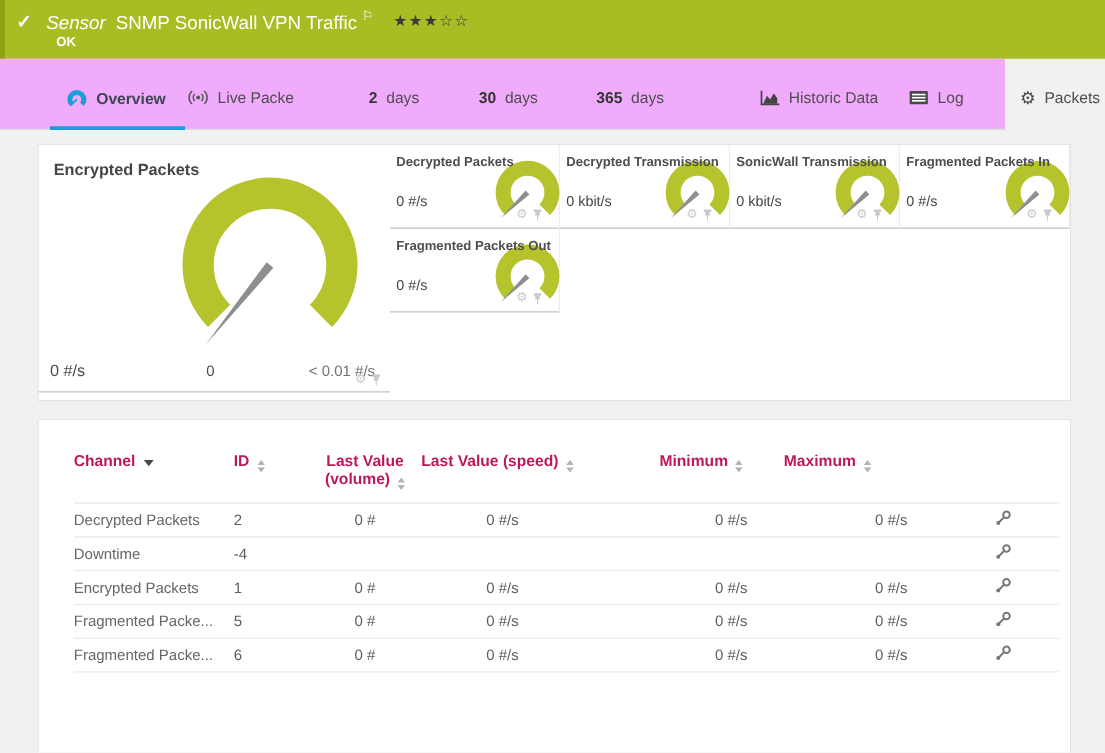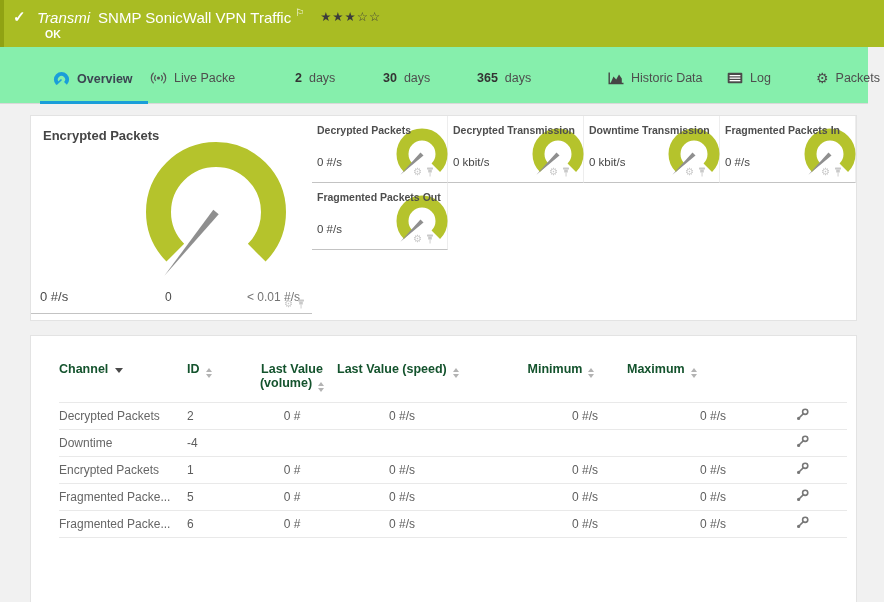--- a/index.html
+++ b/index.html
@@ -12,21 +12,21 @@
   .titlebar{position:absolute;left:0;top:0;width:884px;height:47px;background:#a9bc23}
   .titlebar .edge{position:absolute;left:0;top:0;width:4px;height:47px;background:#90a213}
   .check{position:absolute;left:13px;top:8px;color:#fff;font-size:15px;font-weight:bold}
   .tline{position:absolute;left:37px;top:7px;color:#fff;font-size:15px;white-space:nowrap}
   .kind{font-style:italic;margin-right:8px}
   .flag{font-size:10px;vertical-align:7px;margin-left:4px;color:#fff}
   .stars{color:#3c3c3c;font-size:12.5px;margin-left:16px;letter-spacing:1px;vertical-align:2px;cursor:pointer}
   .status-ok{position:absolute;left:45px;top:28px;color:#fff;font-size:10.5px;font-weight:bold}
 
   
-  .tabbar{position:absolute;left:0;top:47px;width:868px;height:56px;background:#86efac;border-bottom:1px solid #d9d9d9}
+  .tabbar{position:absolute;left:0;top:47px;width:804px;height:56px;background:#f0abfc;border-bottom:1px solid #d9d9d9}
   .tab{position:absolute;top:24px;display:flex;align-items:center;gap:7px;font-size:12.5px;color:#4e4e4e;cursor:pointer;white-space:nowrap}
   .tab .num{font-weight:bold;color:#333}
   .tab.active{font-weight:bold;color:#3c4552}
   .tab-underline{position:absolute;left:40px;bottom:-1px;width:108px;height:3px;background:#1a9ed9}
   .t-overview{left:53px}.t-live{left:150px}.t-2d{left:295px}.t-30d{left:383px}
   .t-365d{left:477px}.t-hist{left:608px}.t-log{left:727px}.t-set{left:816px}
   .gearglyph{font-size:14px;color:#4a4a4a;line-height:1}
 
   
   .panel{position:absolute;background:#fff;border:1px solid #e3e3e3;box-sizing:border-box}
@@ -47,21 +47,21 @@
   .gtitle-sm{position:absolute;left:5px;top:8px;font-size:10.5px;font-weight:bold;color:#4e4e4e;white-space:nowrap;z-index:2}
   .gvalue-sm{position:absolute;left:5px;top:40px;font-size:11.5px;color:#454545}
   .sm-svg{position:absolute;left:80px;top:12px}
   .mini-icons{position:absolute;display:flex;gap:4px;align-items:center;cursor:pointer}
   .big .mini-icons{left:253px;top:183px}
   .small .mini-icons{left:101px;top:51px}
   .mini-gear{font-size:10px;color:#c9c9c9;line-height:1}
 
   
   #table-panel table{border-collapse:collapse;table-layout:fixed;width:788px;margin:20px 0 0 28px;font-size:12px}
-  th{color:#14532d;font-weight:bold;text-align:left;vertical-align:top;padding:6px 0 10px;font-size:12.5px;cursor:pointer}
+  th{color:#be185d;font-weight:bold;text-align:left;vertical-align:top;padding:6px 0 10px;font-size:12.5px;cursor:pointer}
   th.c3{text-align:center}
   th.c4{text-align:left}
   th.c5{text-align:center;padding-left:28px}
   th.c6{text-align:left}
   td{height:26px;color:#5d5d5d;padding:0;border-top:1px solid #e9e9e9}
   td.c1{color:#666;white-space:nowrap;overflow:hidden}
   td.c3{text-align:center}
   td.c4{text-align:center}
   td.c5{text-align:right;padding-right:29px}
   td.c6{text-align:right;padding-right:31px}
@@ -74,21 +74,21 @@
   .sort-desc{display:inline-block;width:0;height:0;border-left:4px solid transparent;border-right:4px solid transparent;border-top:5px solid #4a4a4a;margin-left:7px}
   .wrench-btn{background:none;border:none;padding:0;cursor:pointer;line-height:0}
 </style>
 </head>
 <body>
 
 <div class="titlebar">
   <div class="edge"></div>
   <span class="check">✓</span>
   <div class="tline">
-    <span class="kind">Transmi</span><span>SNMP SonicWall VPN Traffic</span><span class="flag">⚐</span><span class="stars">★★★☆☆</span>
+    <span class="kind">Sensor</span><span>SNMP SonicWall VPN Traffic</span><span class="flag">⚐</span><span class="stars">★★★☆☆</span>
   </div>
   <div class="status-ok">OK</div>
 </div>
 
 <div class="tabbar">
   <div class="tab active t-overview">
     <svg width="17" height="16" viewBox="0 0 17 16">
       <path d="M4.54,12.46 A5.6,5.6 0 1 1 12.46,12.46" fill="none" stroke="#1a9ed9" stroke-width="4"></path>
       <line x1="8.5" y1="8.5" x2="3.3" y2="13.5" stroke="#1a9ed9" stroke-width="1.6"></line>
     </svg>
@@ -188,21 +188,21 @@
       <span class="mini-gear">⚙</span>
       <svg width="8" height="10" viewBox="0 0 8 10">
         <rect x="1" y="0.5" width="6" height="2" rx="0.5" fill="#c9c9c9"></rect>
           <rect x="2.2" y="2.5" width="3.6" height="3" fill="#c9c9c9"></rect>
           <rect x="3.6" y="5.5" width="0.9" height="4" fill="#c9c9c9"></rect>
       </svg>
     </div>
   </div>
 
   <div class="gcell small s2">
-    <div class="gtitle-sm">Downtime Transmission</div>
+    <div class="gtitle-sm">SonicWall Transmission</div>
     <svg class="sm-svg" width="60" height="56" viewBox="0 0 60 56">
       <path d="M16.2,39.8 A19.5,19.5 0 1 1 43.8,39.8" fill="none" stroke="#b5c32c" stroke-width="12"></path>
       <polygon points="8.4,46.8 28.5,24.4 31.5,27.6" fill="#8f8f8f"></polygon>
     </svg>
     <div class="gvalue-sm">0 kbit/s</div>
     <div class="mini-icons">
       <span class="mini-gear">⚙</span>
       <svg width="8" height="10" viewBox="0 0 8 10">
         <rect x="1" y="0.5" width="6" height="2" rx="0.5" fill="#c9c9c9"></rect>
           <rect x="2.2" y="2.5" width="3.6" height="3" fill="#c9c9c9"></rect>

